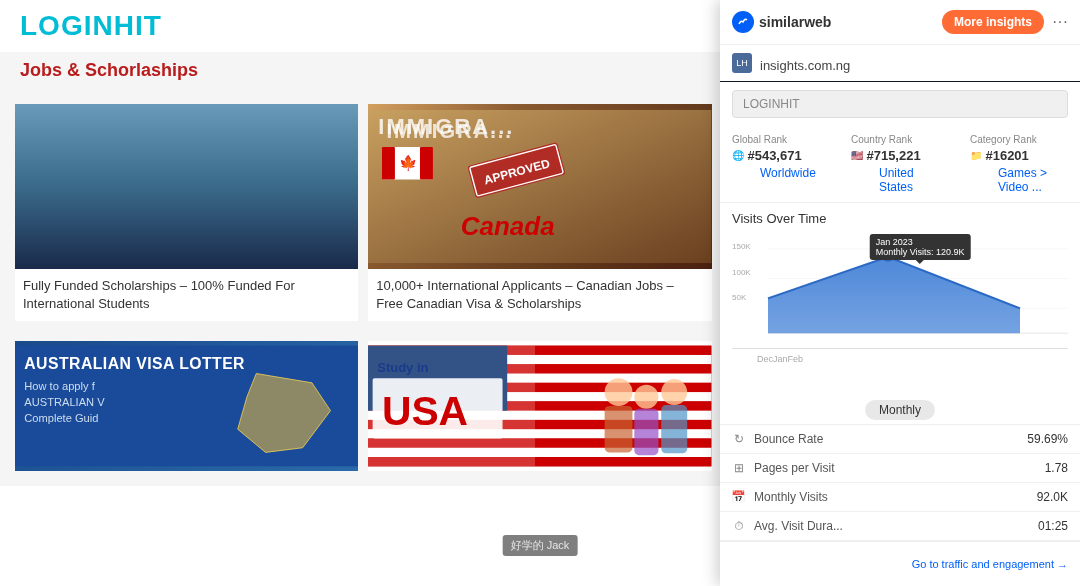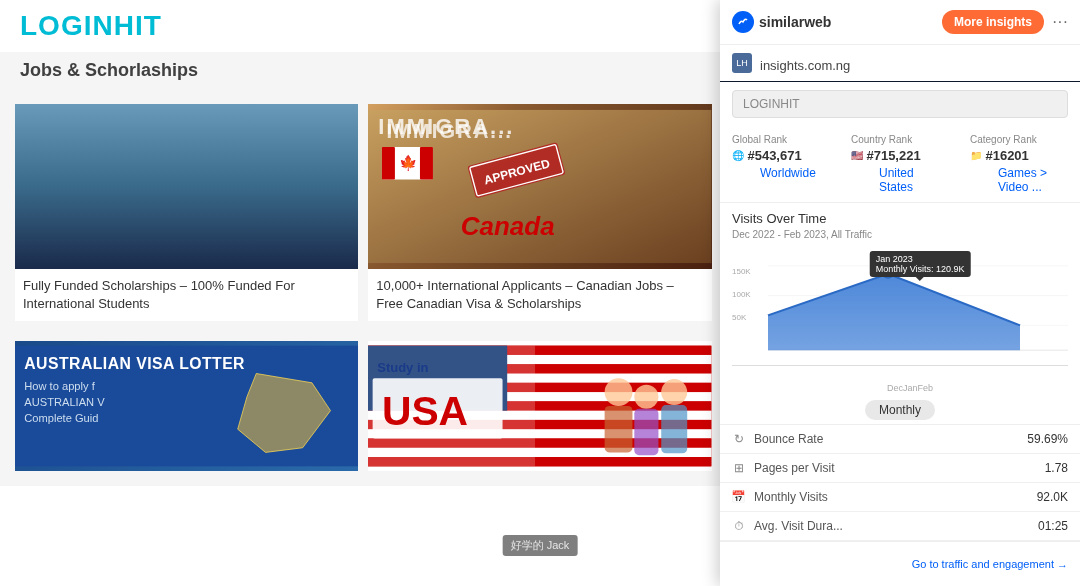--- a/index.html
+++ b/index.html
@@ -29,21 +29,21 @@
       font-size: 28px;
       font-weight: bold;
       color: #00bcd4;
       letter-spacing: 1px;
     }
 
     .page-title {
       padding: 8px 20px;
       font-size: 18px;
       font-weight: bold;
-      color: #404040;
+      color: #b91c1c;
       background: #f5f5f5;
     }
 
     .articles-grid {
       display: grid;
       grid-template-columns: 1fr 1fr 1fr;
       gap: 0;
       padding: 10px 10px;
       background: #f5f5f5;
     }
@@ -274,25 +274,24 @@
       border-bottom: 1px solid #ddd;
     }
 
     .sw-chart-svg {
       width: 100%;
       height: 100%;
     }
 
     .sw-chart-labels {
       display: flex;
-      justify-content: center;
+      justify-content: flex-start;
       padding: 2px 0;
       font-size: 9px;
       color: #aaa;
-      margin-top: 12px;
     }
 
     .sw-tooltip {
       position: absolute;
       top: 5px;
       left: 50%;
       transform: translateX(-30%);
       background: #333;
       color: #fff;
       font-size: 9px;
@@ -376,21 +375,21 @@
       font-size: 11px;
       padding: 3px 8px;
       border-radius: 3px;
       white-space: nowrap;
       z-index: 50;
     }
 
     .y-labels {
       position: absolute;
       left: 0;
-      top: 16px;
+      top: 8px;
       bottom: 15px;
       display: flex;
       flex-direction: column;
       justify-content: space-between;
       font-size: 8px;
       color: #aaa;
       padding: 5px 0;
     }
 
     .monthly-label-area {
@@ -621,23 +620,20 @@
       <span class="sw-rank-number">
         <span style="font-size:10px;">📁</span>
         <span>#16201</span>
       </span>
       <span class="sw-rank-sub">Games &gt; Video ...</span>
     </div>
   </div>
 
   <div class="sw-chart-section">
     <div class="sw-chart-title">Visits Over Time</div>
-    <div class="sw-chart-subtitle">
-      <span>Dec 2022 - Feb 2023,  All Traffic</span>
-    </div>
 
     <div class="sw-chart-area">
       
       <div class="sw-tooltip">
         <div>Jan 2023</div>
         <div>Monthly Visits: 120.9K</div>
       </div>
       
       <div class="y-labels">
         <span>150K</span>

